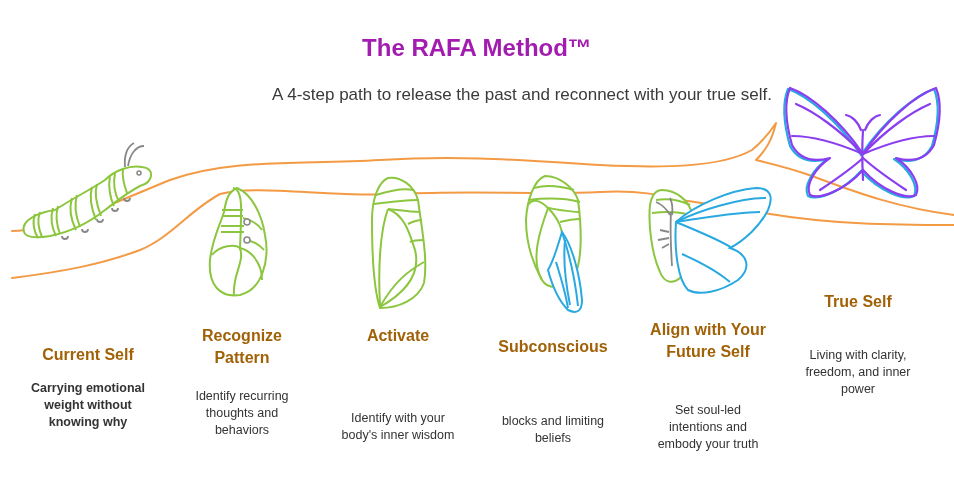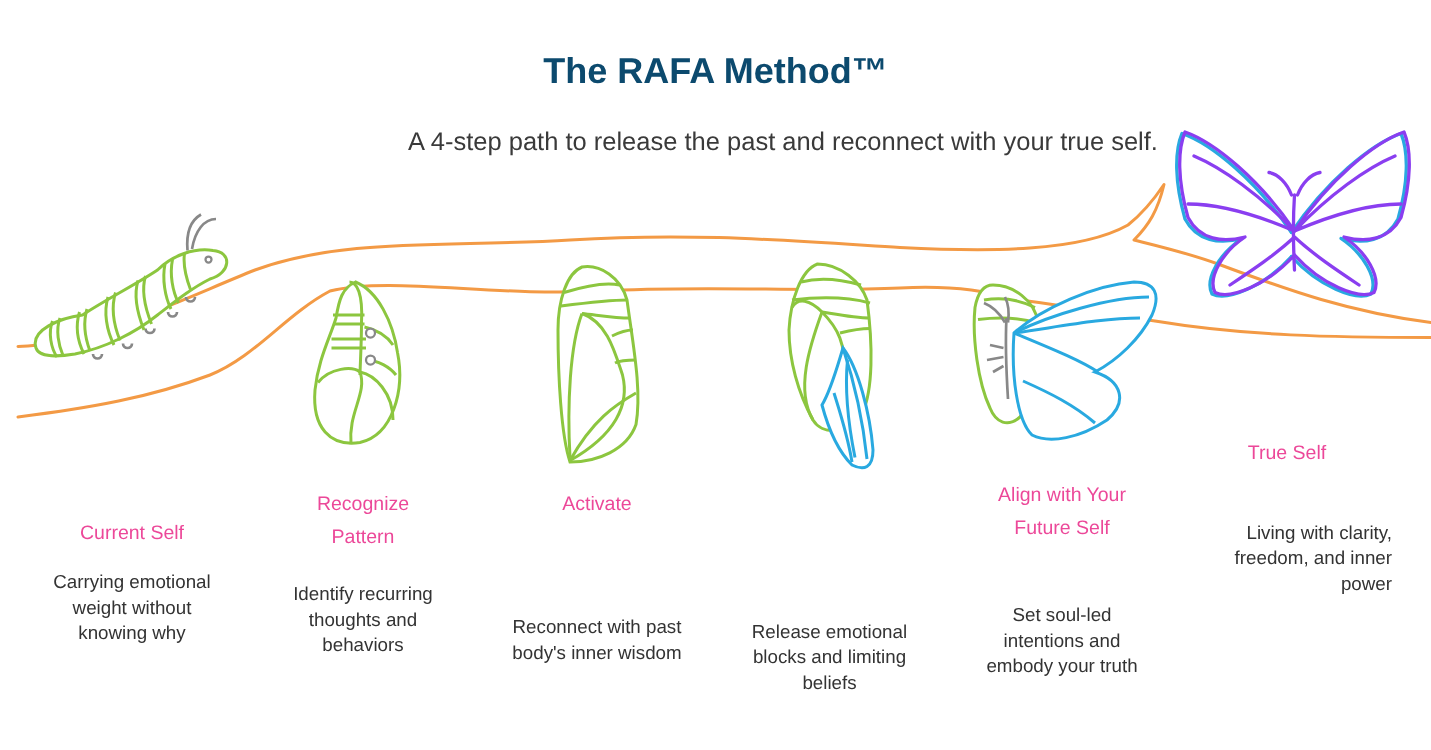--- a/index.html
+++ b/index.html
@@ -1,24 +1,24 @@
 <!DOCTYPE html>
 <html><head>
 <meta charset="utf-8">
 <style>
   html, body { margin: 0; padding: 0; background: #ffffff; }
   body { width: 954px; height: 500px; position: relative; overflow: hidden;
          font-family: "Liberation Sans", sans-serif; }
   .title { position: absolute; left: 0; width: 954px; top: 34px; text-align: center;
-           font-size: 24px; font-weight: bold; color: #0c4a6e; }
+           font-size: 24px; font-weight: bold; color: #a21caf; }
   .subtitle { position: absolute; left: 0; width: 954px; top: 85px; text-align: center;
               font-size: 17px; color: #3a3a3a; padding-left: 90px; box-sizing: border-box; }
   svg.art { position: absolute; left: 0; top: 0; }
   .step { position: absolute; text-align: center; }
-  .step .label { font-size: 13px; font-weight: normal; color: #ec4899; line-height: 22px; }
+  .step .label { font-size: 16px; font-weight: bold; color: #a16207; line-height: 22px; }
   .step .desc { font-size: 12.5px; color: #333333; line-height: 17px; position: absolute; left: 0; right: 0; }
 </style>
 </head>
 <body>
 
 <div class="title">The RAFA Method™</div>
 <div class="subtitle">A 4-step path to release the past and reconnect with your true self.</div>
 
 <svg class="art" width="954" height="500" viewBox="0 0 954 500">
 
@@ -132,21 +132,21 @@
       <path d="M863,130 C862,145 862,160 863,180"></path>
       <path d="M861,130 C858,122 852,116 846,115 M865,130 C868,122 874,116 880,115"></path>
     </g>
   </g>
 </svg>
 
 <div class="step" style="left:18px; width:140px; top:344px;">
   <div class="label">
     <div>Current Self</div>
   </div>
-  <div class="desc" style="top:36px;">
+  <div class="desc" style="top:36px;font-weight:bold;">
     <div>Carrying emotional</div>
     <div>weight without</div>
     <div>knowing why</div>
   </div>
 </div>
 
 <div class="step" style="left:172px; width:140px; top:325px;">
   <div class="label">
     <div>Recognize</div>
     <div>Pattern</div>
@@ -156,30 +156,30 @@
     <div>thoughts and</div>
     <div>behaviors</div>
   </div>
 </div>
 
 <div class="step" style="left:328px; width:140px; top:325px;">
   <div class="label">
     <div>Activate</div>
   </div>
   <div class="desc" style="top:85px;">
-    <div>Reconnect with past</div>
+    <div>Identify with your</div>
     <div>body's inner wisdom</div>
   </div>
 </div>
 
 <div class="step" style="left:483px; width:140px; top:336px;">
   <div class="label">
+    <div>Subconscious</div>
   </div>
   <div class="desc" style="top:77px;">
-    <div>Release emotional</div>
     <div>blocks and limiting</div>
     <div>beliefs</div>
   </div>
 </div>
 
 <div class="step" style="left:636px; width:144px; top:319px;">
   <div class="label">
     <div>Align with Your</div>
     <div>Future Self</div>
   </div>
@@ -187,18 +187,18 @@
     <div>Set soul-led</div>
     <div>intentions and</div>
     <div>embody your truth</div>
   </div>
 </div>
 
 <div class="step" style="left:788px; width:140px; top:291px;">
   <div class="label">
     <div>True Self</div>
   </div>
-  <div class="desc" style="top:56px;text-align:right;">
+  <div class="desc" style="top:56px;">
     <div>Living with clarity,</div>
     <div>freedom, and inner</div>
     <div>power</div>
   </div>
 </div>
 
 </body></html>

